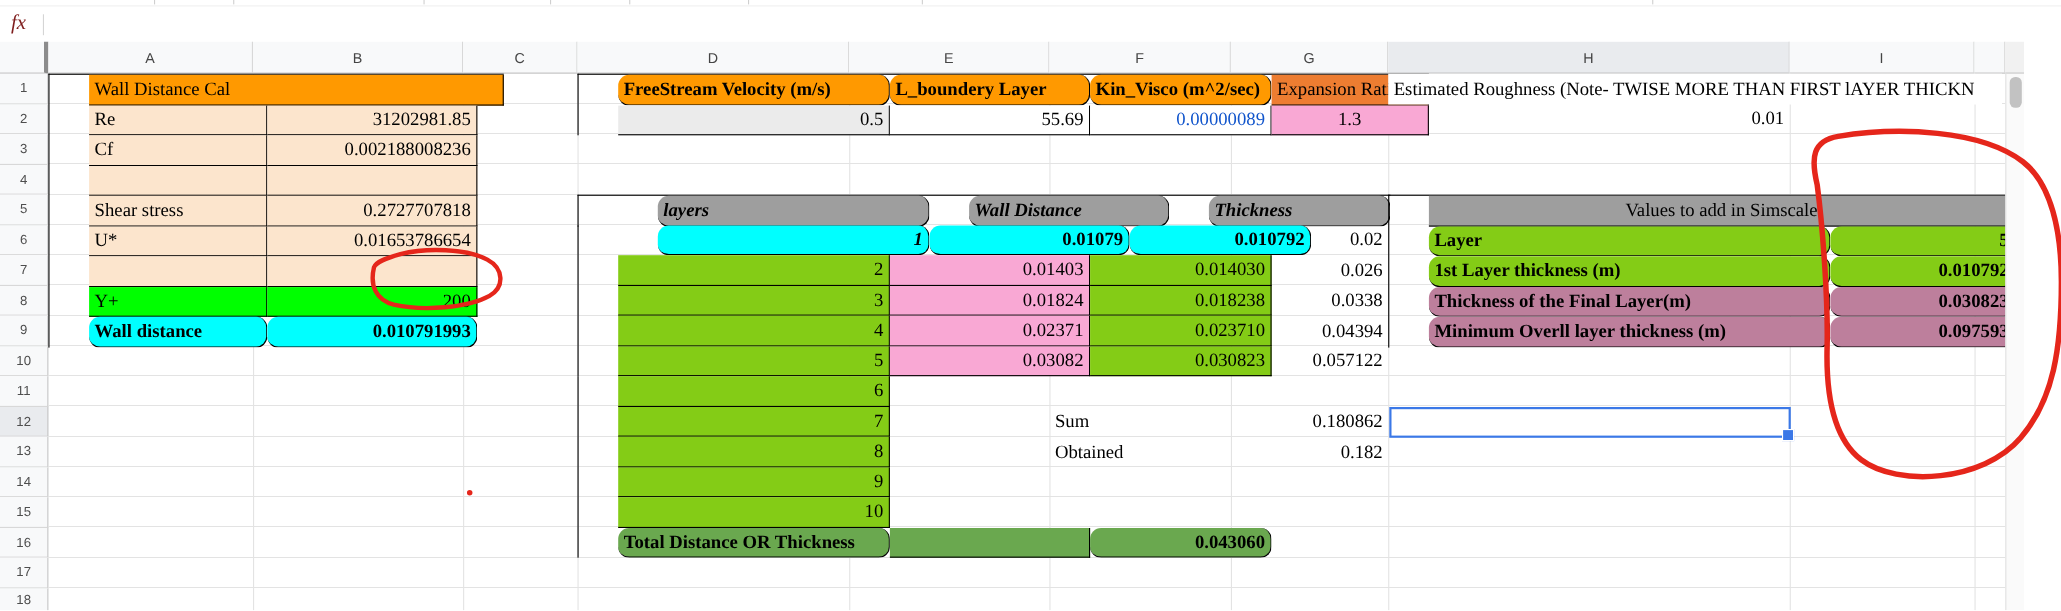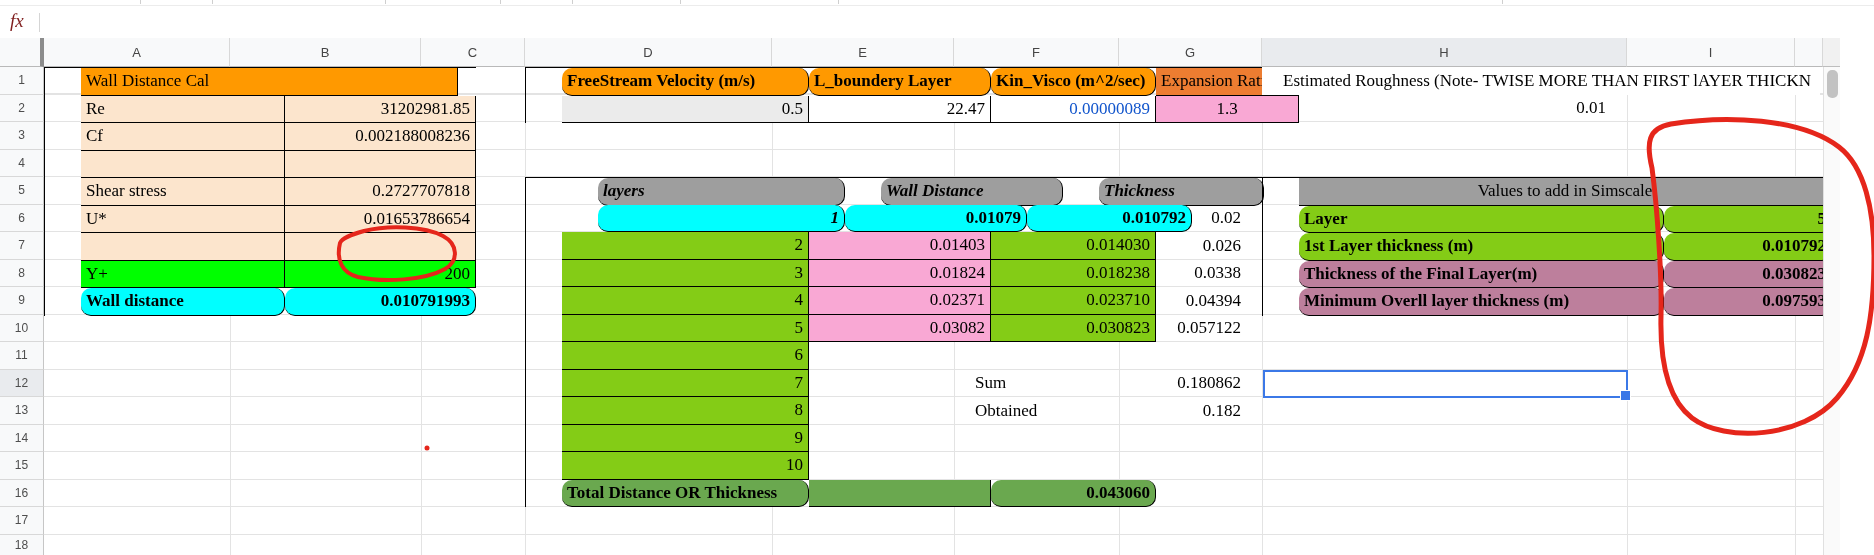--- a/index.html
+++ b/index.html
@@ -23,31 +23,31 @@
            font-family:"Liberation Sans",sans-serif;font-size:12px;color:#4e4e4e;
            display:flex;align-items:center;justify-content:center;}
   .hl{background:#e9ebee !important;}
   #corner{border-right:4px solid #8c8c8c;}
   
   #gridrows{position:absolute;left:44px;top:67px;width:1779px;height:488px;
     background:repeating-linear-gradient(to bottom,transparent 0,transparent 26.5px,#e3e3e3 26.5px,#e3e3e3 27.5px);}
   .vline{position:absolute;top:67px;height:488px;width:1px;background:#e3e3e3;}
   
   .cell{position:absolute;height:27.5px;box-sizing:border-box;display:flex;align-items:center;
-        padding:0 21px;font-size:17px;color:#000;white-space:nowrap;overflow:hidden;z-index:1;}
+        padding:0 5px;font-size:17px;color:#000;white-space:nowrap;overflow:hidden;z-index:1;}
   .tbl{position:absolute;border-left:1px solid #000;border-top:1px solid #000;z-index:2;}
   .tbl.nt{border-top:none;}
   .row{display:flex;padding-left:36px;}
   .td{height:27.5px;box-sizing:border-box;border-right:1px solid #000;border-bottom:1px solid #000;
       display:flex;align-items:center;padding:0 5px;font-size:17px;white-space:nowrap;overflow:hidden;}
   .right{justify-content:flex-end;}
   .center{justify-content:center;}
   .bold{font-weight:bold;border-radius:10px;}
   .ital{font-style:italic;margin-left:36px;}
-  .wA{width:204px}.wB{width:191px}.wAB{width:377px}
+  .wA{width:162px}.wB{width:191px}.wAB{width:377px}
   .wD{width:247px}.wE{width:182px}.wF{width:165px}.wG{width:143px}
   .wH{width:365px}.wI{width:168px}.wHI{width:533px}
   
   .bg-orange{background:#ff9900}.bg-orange2{background:#ed7d31}.bg-cream{background:#fce5cd}
   .bg-yellow{background:#84cc16}.bg-cyan{background:#00ffff}.bg-green{background:#00ff00}
   .bg-total{background:#6aa84f}.bg-gray{background:#9e9e9e}.bg-cellgray{background:#f9a8d4}
   .bg-lightgray{background:#ebebeb}.bg-mauve{background:#bd7f9c}.bg-white{background:#fff}
   .blue-text{color:#1155cc;}
   
   #selcell{position:absolute;left:1263px;top:369.5px;width:365px;height:28.5px;box-sizing:border-box;
@@ -166,21 +166,21 @@
 
   <div class="tbl" style="left:525px;top:67px">
     <div class="row">
       <div class="td wD bg-orange bold">FreeStream Velocity (m/s)</div>
       <div class="td wE bg-orange bold">L_boundery Layer</div>
       <div class="td wF bg-orange bold">Kin_Visco (m^2/sec)</div>
       <div class="td wG bg-orange2">Expansion Ratio</div>
     </div>
     <div class="row">
       <div class="td wD bg-lightgray right">0.5</div>
-      <div class="td wE bg-white right">22.47</div>
+      <div class="td wE bg-white right">55.69</div>
       <div class="td wF bg-white right blue-text">0.00000089</div>
       <div class="td wG bg-cellgray center">1.3</div>
     </div>
   </div>
 
   <div class="tbl" style="left:525px;top:177px">
     <div class="row">
       <div class="td wD bg-gray bold ital">layers</div>
       <div class="td wE bg-gray bold ital">Wall Distance</div>
       <div class="td wF bg-gray bold ital">Thickness</div>

